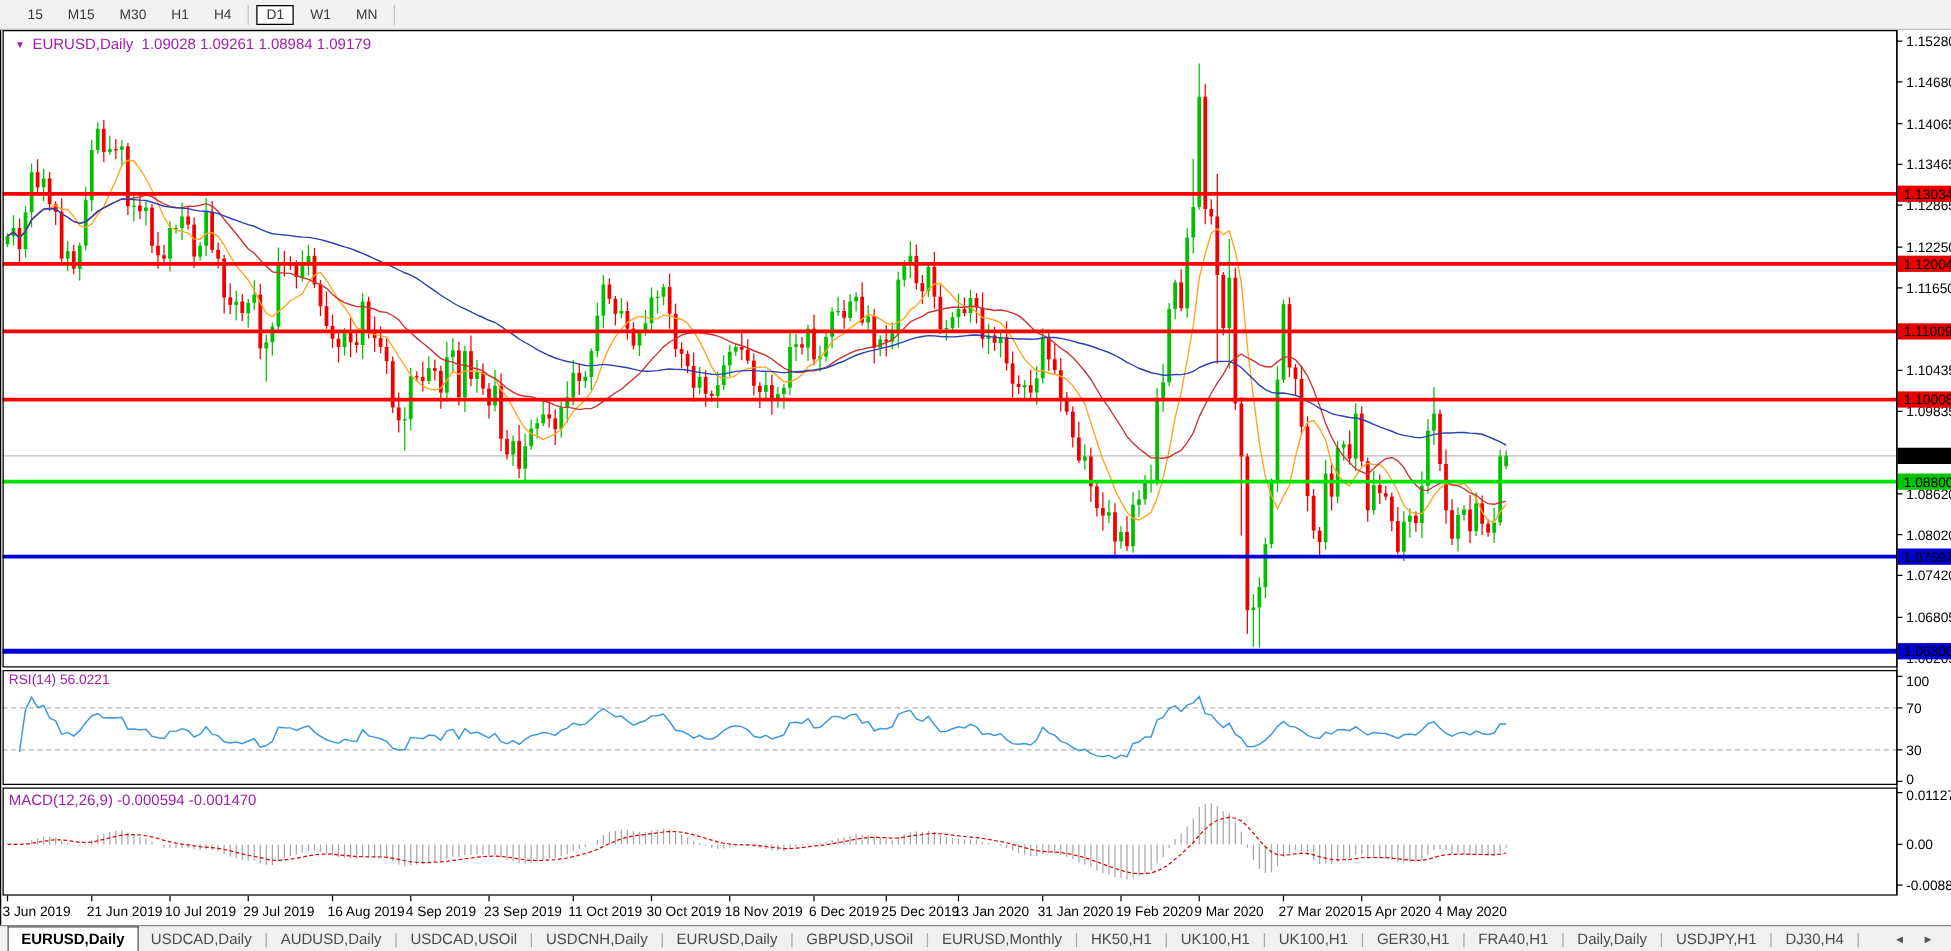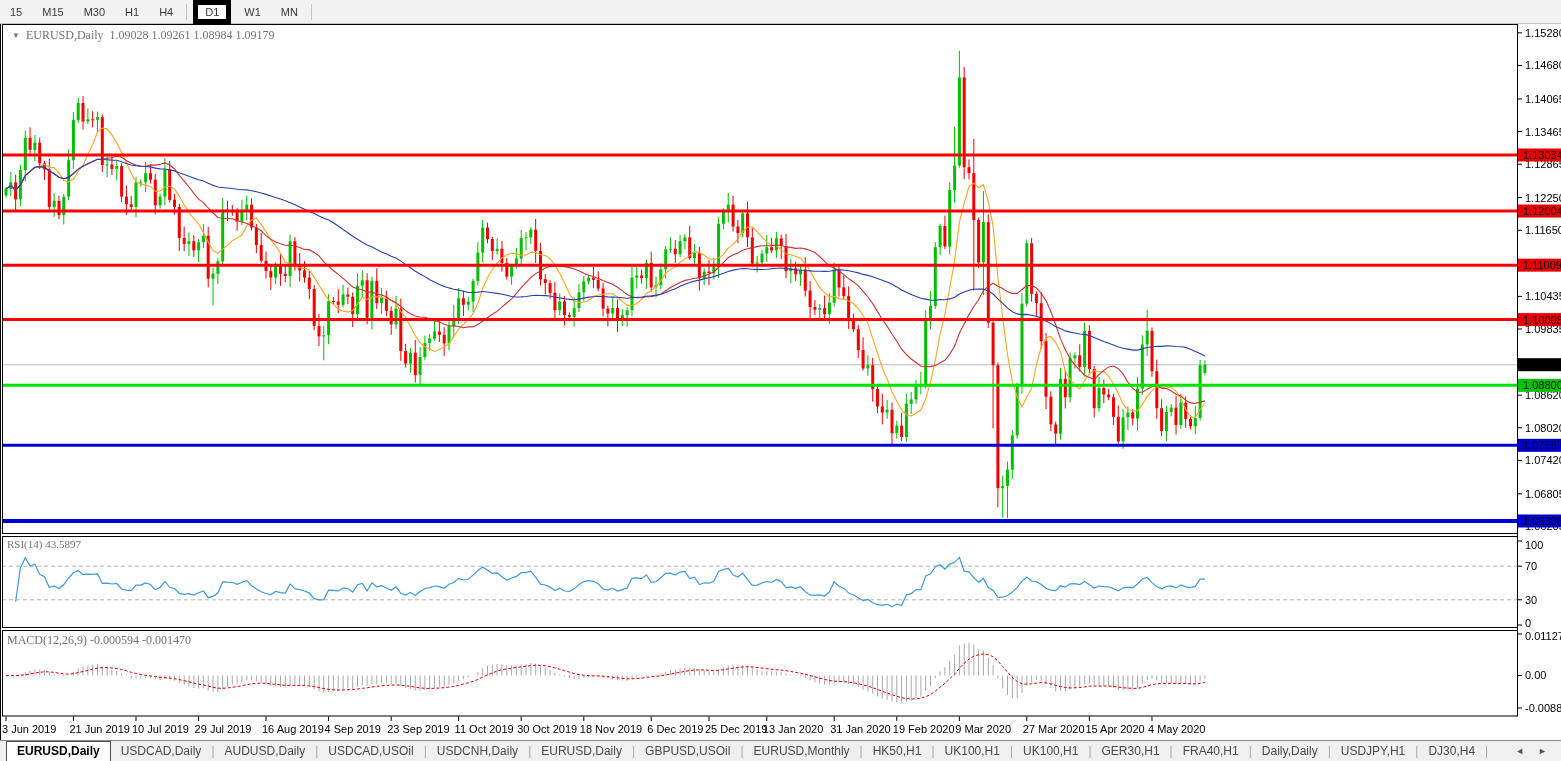--- a/index.html
+++ b/index.html
@@ -1,24 +1,24 @@
 <!DOCTYPE html>
 <html><head>
 <meta charset="utf-8">
 <style>
   html,body{margin:0;padding:0;background:#fff;font-family:"Liberation Sans",sans-serif;}
   #app{position:relative;width:1561px;height:761px;overflow:hidden;background:#fff;}
-  .toolbar{height:23px;background:#f2f2f2;border-bottom:1px solid #c0c0c0;display:flex;align-items:center;padding-left:0;}
+  .toolbar{height:23px;background:#f2f2f2;border-bottom:1px solid #c0c0c0;display:flex;align-items:center;padding-left:12px;}
   .tf{font-size:11px;color:#3a3a3a;padding:2px 7px;margin:0 3px;cursor:default;}
-  .tf.active{background:#fdfdfd;border:5px solid #000000;padding:1px 7px;}
+  .tf.active{background:#fdfdfd;border:1px solid #000000;padding:1px 7px;}
   .tbsep{width:1px;height:16px;background:#c4c4c4;margin:0 3px;}
   #chart-wrap{position:relative;width:1561px;height:716px;}
   #chart-svg{display:block;}
   svg text{font-family:"Liberation Sans",sans-serif;font-size:11px;fill:#000;}
-  .overlay{position:absolute;font-size:12px;color:#737373;white-space:nowrap;font-family:Liberation Serif, serif;}
+  .overlay{position:absolute;font-size:12px;color:#a21caf;white-space:nowrap;}
   .overlay .tri{font-size:8px;margin:0 6px 0 4px;vertical-align:1px;}
   .ptitle{left:8px;top:4px;}
   .rtitle{left:7px;top:514px;font-size:11px;}
   .mtitle{left:7px;top:609px;font-size:12px;}
   .tabbar{height:20px;background:#f0f0f0;border-top:1px solid #8a8a8a;display:flex;align-items:center;font-size:12px;color:#4a4a4a;}
   .tab{padding:0 10px;height:20px;line-height:20px;cursor:default;}
   .tab.active{background:#fff;border:1px solid #505050;border-bottom:none;font-weight:bold;color:#000;margin-left:6px;height:19px;line-height:19px;}
   .tsep{color:#a8a8a8;}
   .tabscroll{margin-left:auto;display:flex;gap:14px;padding-right:14px;font-size:9px;color:#555;}
 </style>
@@ -911,21 +911,21 @@
         <text x="1085.375" y="709" text-anchor="start" fill="#000">15 Apr 2020</text>
         <text x="1147.97" y="709" text-anchor="start" fill="#000">4 May 2020</text>
         <rect x="2.5" y="0.5" width="1515" height="509" fill="none" stroke="#000" stroke-width="1"></rect>
         <rect x="2.5" y="512.5" width="1515" height="91" fill="none" stroke="#000" stroke-width="1"></rect>
         <rect x="2.5" y="606.5" width="1515" height="85.5" fill="none" stroke="#000" stroke-width="1"></rect>
         <line x1="0.5" y1="0" x2="0.5" y2="716" stroke="#000"></line>
       </svg>
     <div class="overlay ptitle">
       <span class="tri">▼</span><span>EURUSD,Daily</span>&nbsp;&nbsp;<span>1.09028 1.09261 1.08984 1.09179</span>
     </div>
-    <div class="overlay rtitle">RSI(14) 43.5897</div>
+    <div class="overlay rtitle">RSI(14) 56.0221</div>
     <div class="overlay mtitle">MACD(12,26,9) -0.000594 -0.001470</div>
   </div>
 
   <div class="tabbar">
       <div class="tab active">EURUSD,Daily</div>
       <div class="tab">USDCAD,Daily</div>
       <span class="tsep">|</span>
       <div class="tab">AUDUSD,Daily</div>
       <span class="tsep">|</span>
       <div class="tab">USDCAD,USOil</div>

